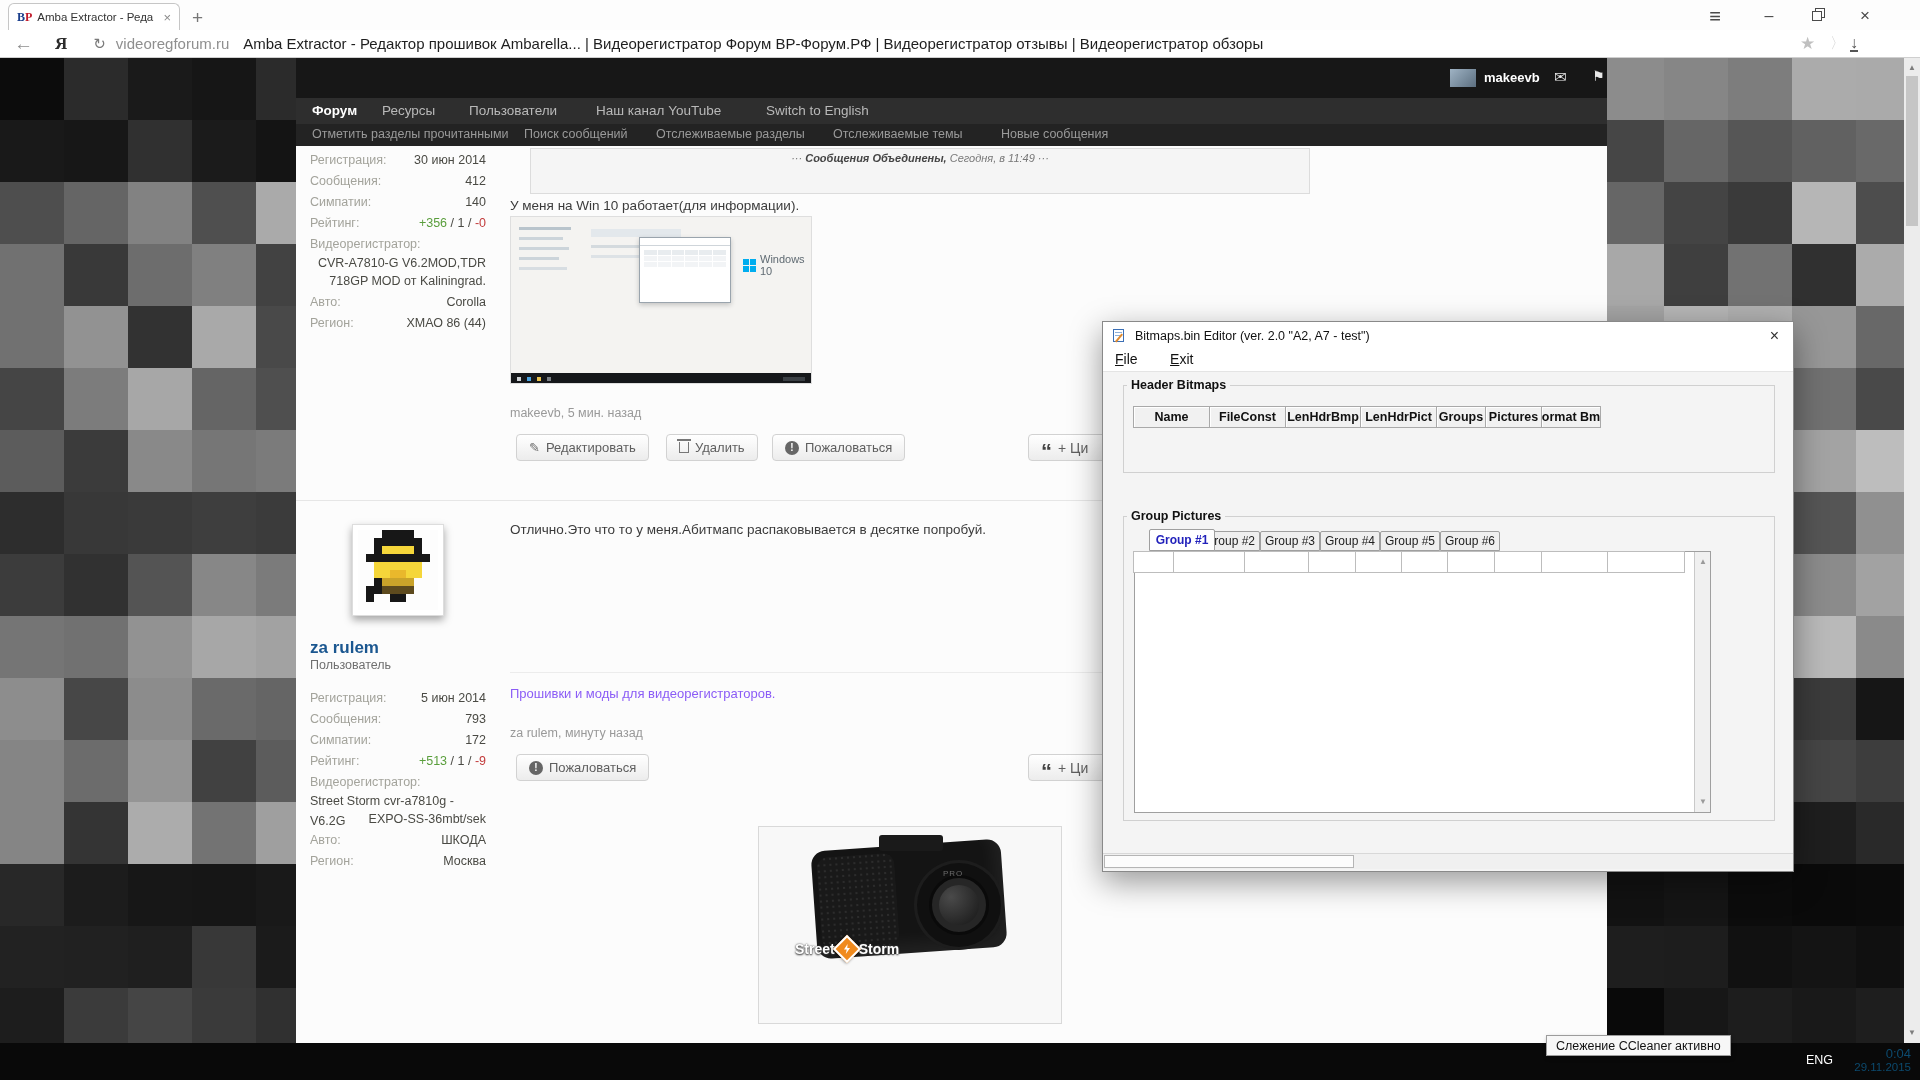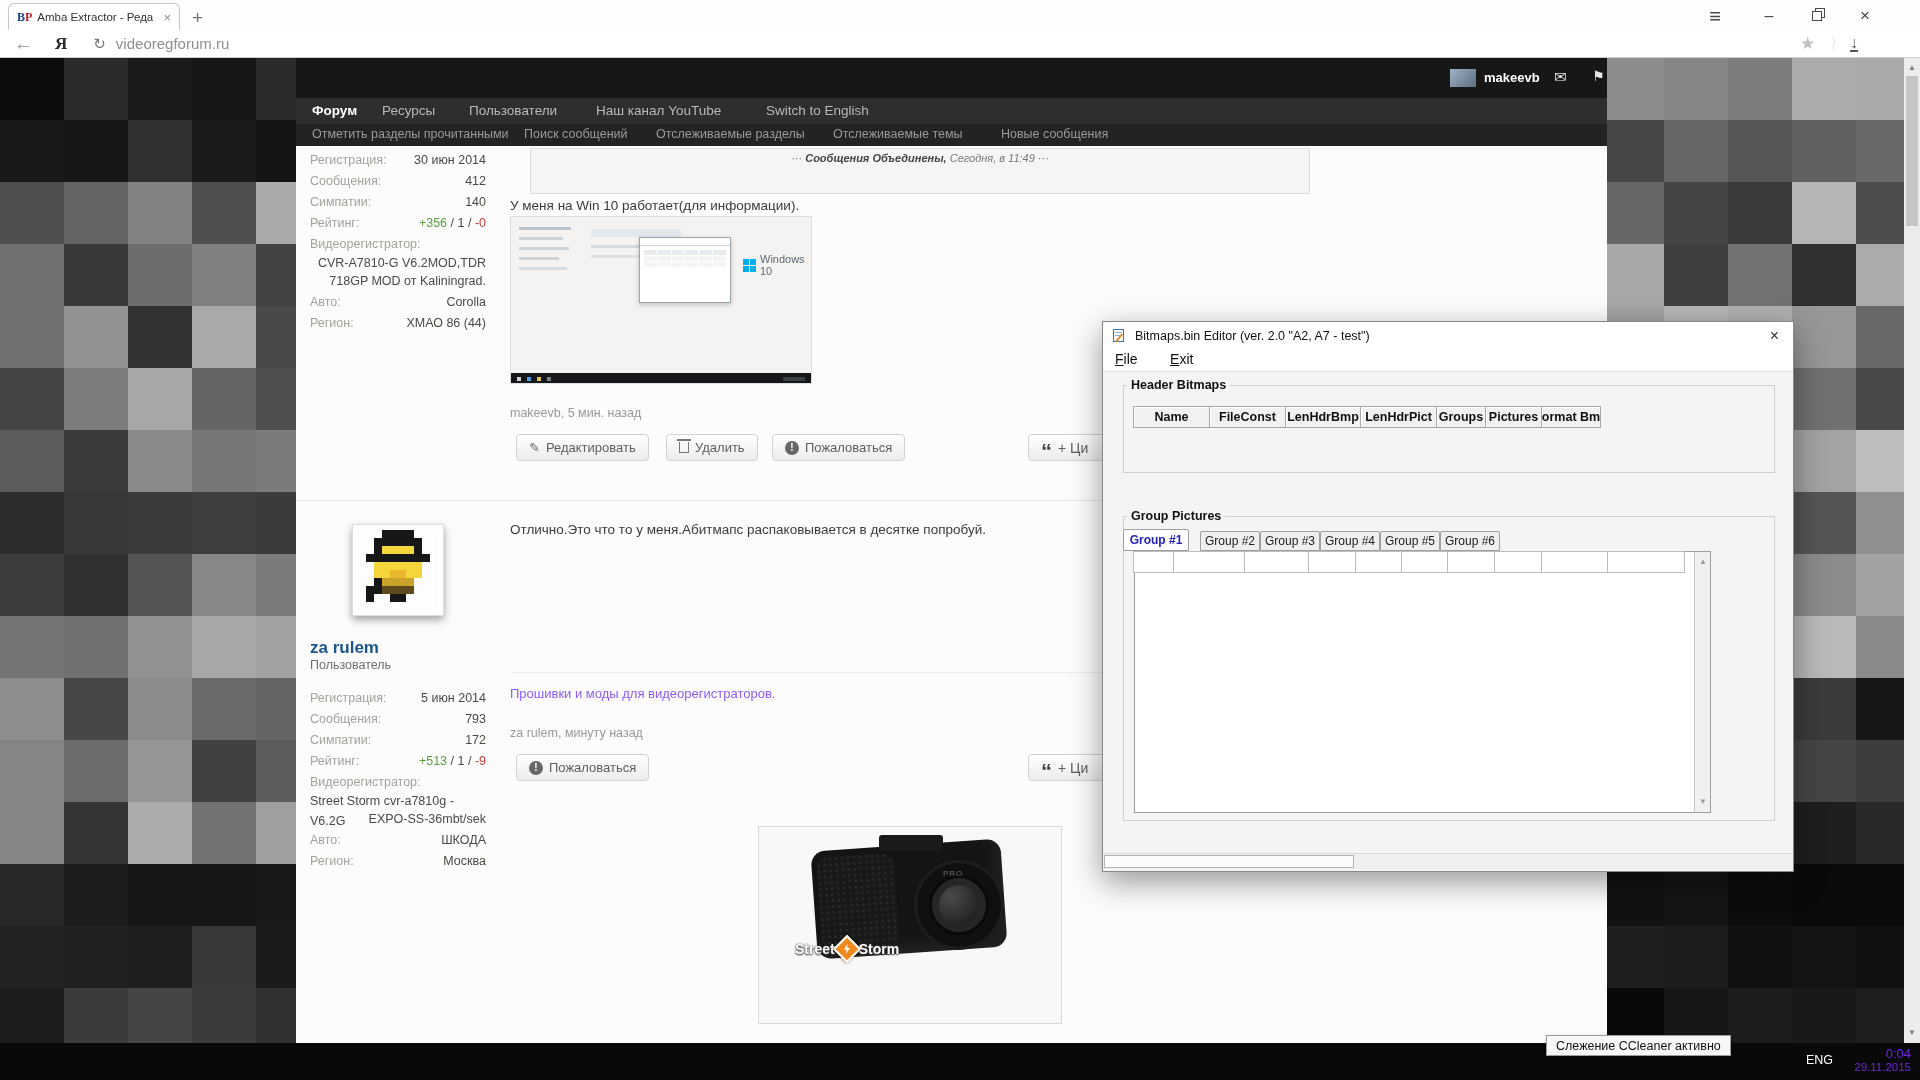--- a/index.html
+++ b/index.html
@@ -561,20 +561,21 @@
     <span style="display:block;width:10px;height:10px;border:1px solid #4a4a4a;box-shadow:3px -3px 0 -1px #fff,3px -3px 0 0 #4a4a4a"></span>
   </div>
   <div class="r winbtn" style="left:1848px;font-size:17px">×</div>
 </div>
 
 <div class="r toolbar">
   <span style="margin-left:14px;color:#8d8d8d;font-size:19px">←</span>
   <span style="margin-left:22px;color:#2b2b2b;font-weight:bold;font-size:17px;font-family:'Liberation Serif',serif">Я</span>
   <span style="margin-left:26px;color:#7a7a7a;font-size:15px">↻</span>
   <span style="margin-left:10px" class="url-host">videoregforum.ru</span>
+  <span style="margin-left:14px" class="url-title">Amba Extractor - Редактор прошивок Ambarella... | Видеорегистратор Форум ВР-Форум.РФ | Видеорегистратор отзывы | Видеорегистратор обзоры</span>
   <span style="position:absolute;left:1800px;color:#c0c0c0;font-size:17px">★</span>
   <span style="position:absolute;left:1830px;color:#d5d5d5;font-size:15px">〉</span>
   <span style="position:absolute;left:1850px;color:#555;font-size:16px;border-bottom:2px solid #555;line-height:15px">↓</span>
 </div>
 
 <div class="r vscroll">
   <div class="sarrow" style="position:absolute;top:2px">▲</div>
   <div class="r vthumb"></div>
   <div class="sarrow" style="position:absolute;bottom:2px">▼</div>
 </div>
@@ -841,21 +842,21 @@
       <div class="hcell" style="width:77px">LenHdrPict</div>
       <div class="hcell" style="width:50px">Groups</div>
       <div class="hcell" style="width:57px">Pictures</div>
       <div class="hcell" style="width:60px">Format Bmp</div>
     </div>
   </div>
 
   <span class="glabel" style="left:24px;top:187px">Group Pictures</span>
   <div class="gbox" style="left:20px;top:194px;width:652px;height:305px"></div>
 
-  <div class="etab active" style="left:20px;top:207px;width:66px;height:22px">Group #1</div>
+  <div class="etab active" style="left:46px;top:207px;width:66px;height:22px">Group #1</div>
   <div class="etab" style="left:97px;top:209px;width:60px;height:20px">Group #2</div>
   <div class="etab" style="left:157px;top:209px;width:60px;height:20px">Group #3</div>
   <div class="etab" style="left:217px;top:209px;width:60px;height:20px">Group #4</div>
   <div class="etab" style="left:277px;top:209px;width:60px;height:20px">Group #5</div>
   <div class="etab" style="left:337px;top:209px;width:60px;height:20px">Group #6</div>
 
   <div class="r" style="left:31px;top:229px;width:577px;height:262px;background:#fff;border:1px solid #9f9f9f">
     <div class="trow" style="margin-left:-1px">
       <div class="dcell" style="width:41px"></div>
       <div class="dcell" style="width:72px"></div>
@@ -1032,16 +1033,16 @@
       <path d="M13 3 a7 7 0 0 1 0 10" stroke="#fff" fill="none" stroke-width="1.4"></path>
     </svg>
 </div>
 <div class="tray" style="left:1784px">
   <span style="position:relative;width:15px;height:12px;background:#fff;border-radius:1px">
       <i style="position:absolute;left:2px;top:3px;width:11px;height:1.5px;background:#222;box-shadow:0 3px 0 #222"></i>
       <i style="position:absolute;left:2px;bottom:-4px;width:0;height:0;border:3px solid transparent;border-top:4px solid #fff"></i>
     </span>
 </div>
 <div class="r" style="left:1806px;top:1053px;color:#fff;font-size:12.5px;z-index:51">ENG</div>
-<div class="r" style="left:1845px;top:1046px;width:66px;text-align:right;color:#6d28d9;z-index:51">
+<div class="r" style="left:1845px;top:1046px;width:66px;text-align:right;color:#0c4a6e;z-index:51">
   <div style="font-size:13px">0:04</div>
   <div style="font-size:11.5px">29.11.2015</div>
 </div>
 
 </body></html>

